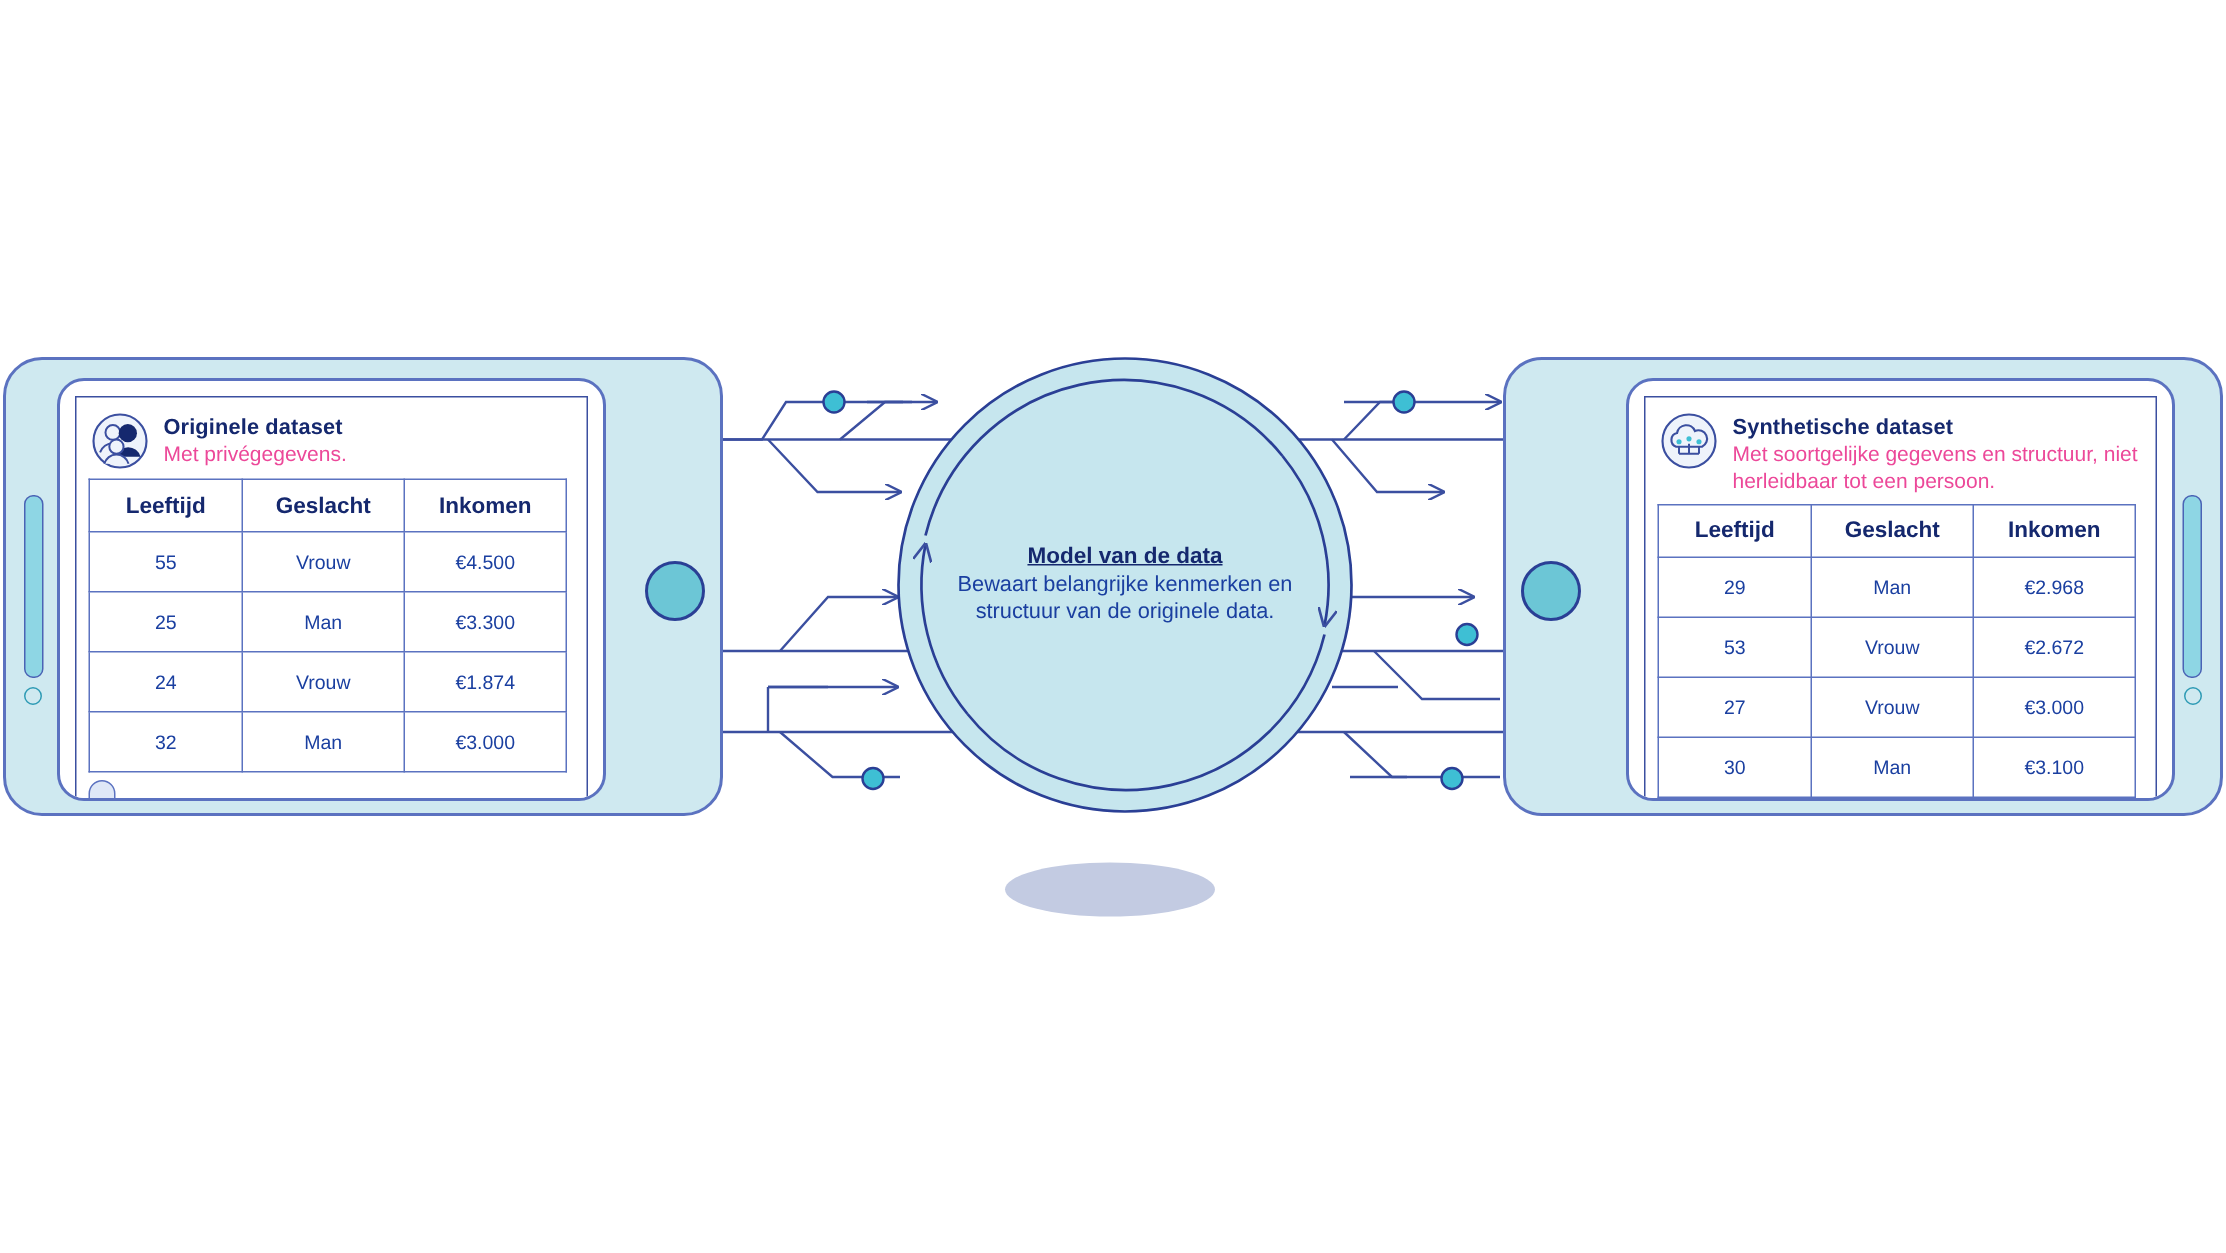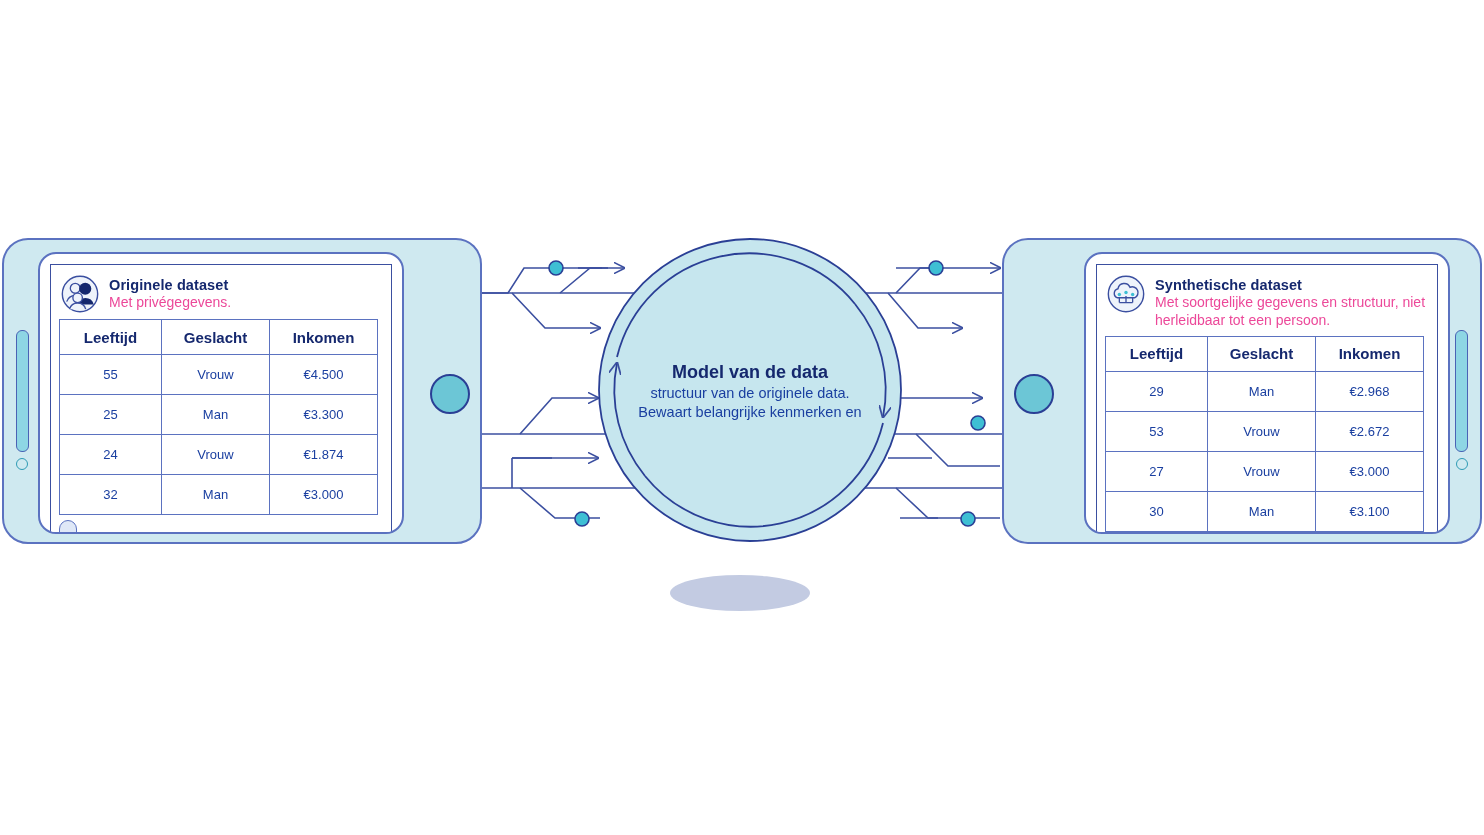--- a/index.html
+++ b/index.html
@@ -181,23 +181,24 @@
   }
   .hub-text {
     position: absolute;
     left: 0;
     top: 124px;
     width: 306px;
     text-align: center;
     color: #15286e;
   }
   .hub-title {
-    font-size: 18px;
+    font-size: 15px;
     font-weight: bold;
     line-height: 1.3;
+    text-decoration: underline;
   }
   .hub-sub {
     font-size: 14.5px;
     color: #1a3fa0;
     line-height: 1.3;
   }
 
   #shadow {
     position: absolute;
     left: 670px;
@@ -272,22 +273,22 @@
   <div id="hub">
     <svg width="306" height="306">
       <circle cx="153" cy="153" r="151" fill="#c6e6ee" stroke="#2a3f95" stroke-width="1.8"></circle>
       <path d="M 20 120 A 136 136 0 0 1 258 67" fill="none" stroke="#2a3f95" stroke-width="1.8"></path>
       <path d="M 258 67 A 136 136 0 0 1 286 180" fill="none" stroke="#2a3f95" stroke-width="1.8" marker-end="url(#ah)"></path>
       <path d="M 286 186 A 136 136 0 0 1 48 239" fill="none" stroke="#2a3f95" stroke-width="1.8"></path>
       <path d="M 48 239 A 136 136 0 0 1 20 126" fill="none" stroke="#2a3f95" stroke-width="1.8" marker-end="url(#ah)"></path>
     </svg>
     <div class="hub-text">
       <div class="hub-title">Model van de data</div>
+      <div class="hub-sub">Bewaart belangrijke kenmerken en</div>
       <div class="hub-sub">structuur van de originele data.</div>
-      <div class="hub-sub">Bewaart belangrijke kenmerken en</div>
     </div>
   </div>
 
   <div class="tablet left">
     <div class="rocker"></div>
     <div class="rocker-dot"></div>
     <div class="home-btn"></div>
     <div class="bezel">
       <div class="screen">
 

